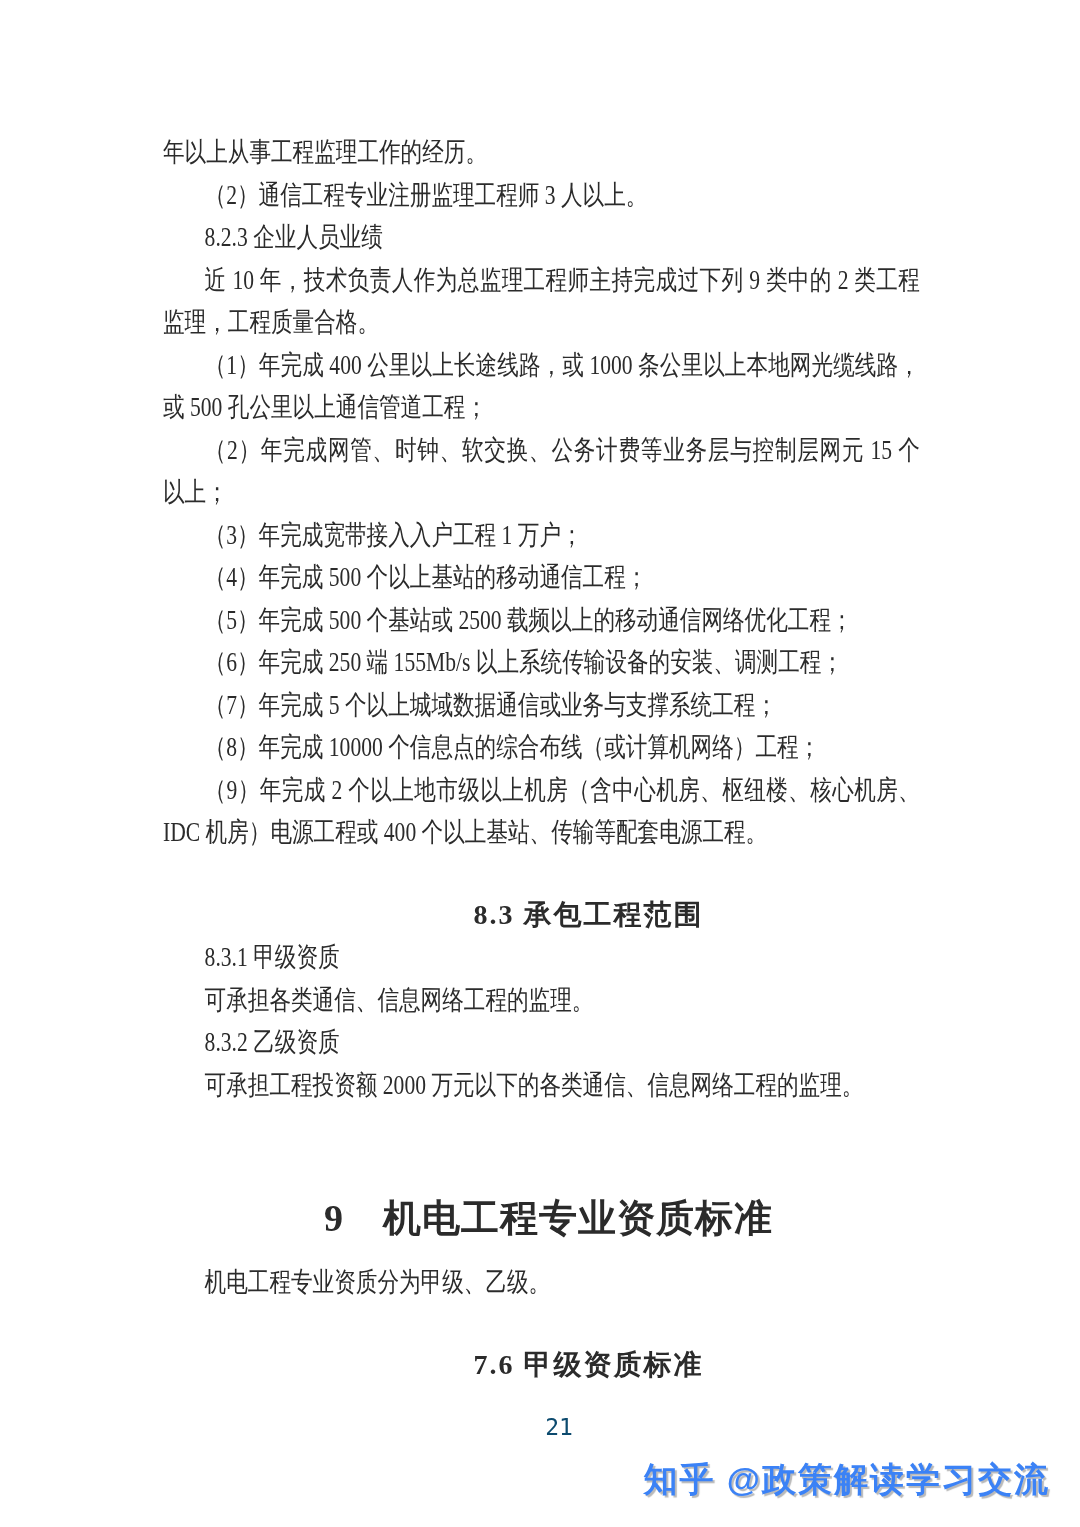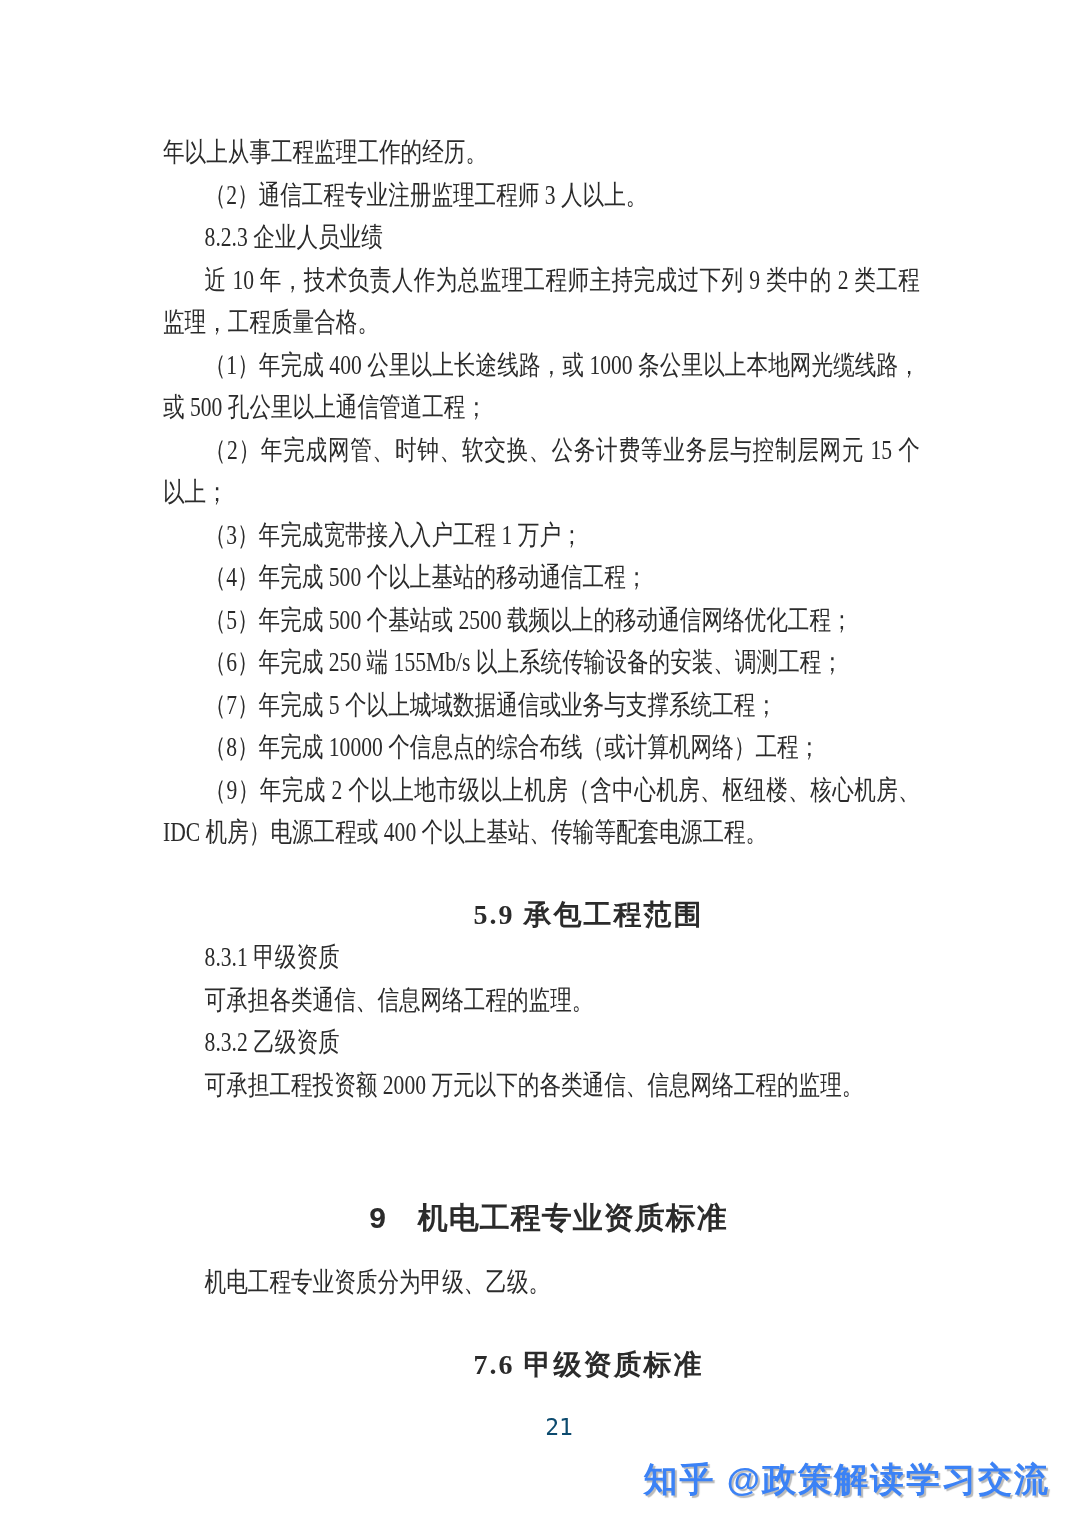--- a/index.html
+++ b/index.html
@@ -41,22 +41,22 @@
     letter-spacing: 2px;
     text-align: center;
     white-space: nowrap;
   }
   .h-sub.first { margin-top: 40px; }
   .h-chapter {
     box-sizing: border-box;
     width: 757px;
     padding-left: 14px;
     margin-top: 87px;
-    font-family: Liberation Sans, sans-serif;
-    font-size: 30px;
+    font-family: Liberation Serif, serif;
+    font-size: 38px;
     font-weight: 700;
     line-height: 50px;
     letter-spacing: 1px;
     text-align: center;
     white-space: nowrap;
   }
   .intro { margin-top: 18px; }
   .h-sub.second { margin-top: 40px; }
 
   .page-number {
@@ -102,21 +102,21 @@
     <div class="line">以上；</div>
     <div class="line indent">（3）年完成宽带接入入户工程 1 万户；</div>
     <div class="line indent">（4）年完成 500 个以上基站的移动通信工程；</div>
     <div class="line indent">（5）年完成 500 个基站或 2500 载频以上的移动通信网络优化工程；</div>
     <div class="line indent">（6）年完成 250 端 155Mb/s 以上系统传输设备的安装、调测工程；</div>
     <div class="line indent">（7）年完成 5 个以上城域数据通信或业务与支撑系统工程；</div>
     <div class="line indent">（8）年完成 10000 个信息点的综合布线（或计算机网络）工程；</div>
     <div class="line indent flush">（9）年完成 2 个以上地市级以上机房（含中心机房、枢纽楼、核心机房、</div>
     <div class="line">IDC 机房）电源工程或 400 个以上基站、传输等配套电源工程。</div>
 
-    <div class="h-sub first">5.9 承包工程范围</div>
+    <div class="h-sub first">8.3 承包工程范围</div>
 
     <div class="line indent">8.3.1 甲级资质</div>
     <div class="line indent">可承担各类通信、信息网络工程的监理。</div>
     <div class="line indent">8.3.2 乙级资质</div>
     <div class="line indent">可承担工程投资额 2000 万元以下的各类通信、信息网络工程的监理。</div>
 
     <div class="h-chapter">9　机电工程专业资质标准</div>
 
     <div class="line indent intro">机电工程专业资质分为甲级、乙级。</div>
 

